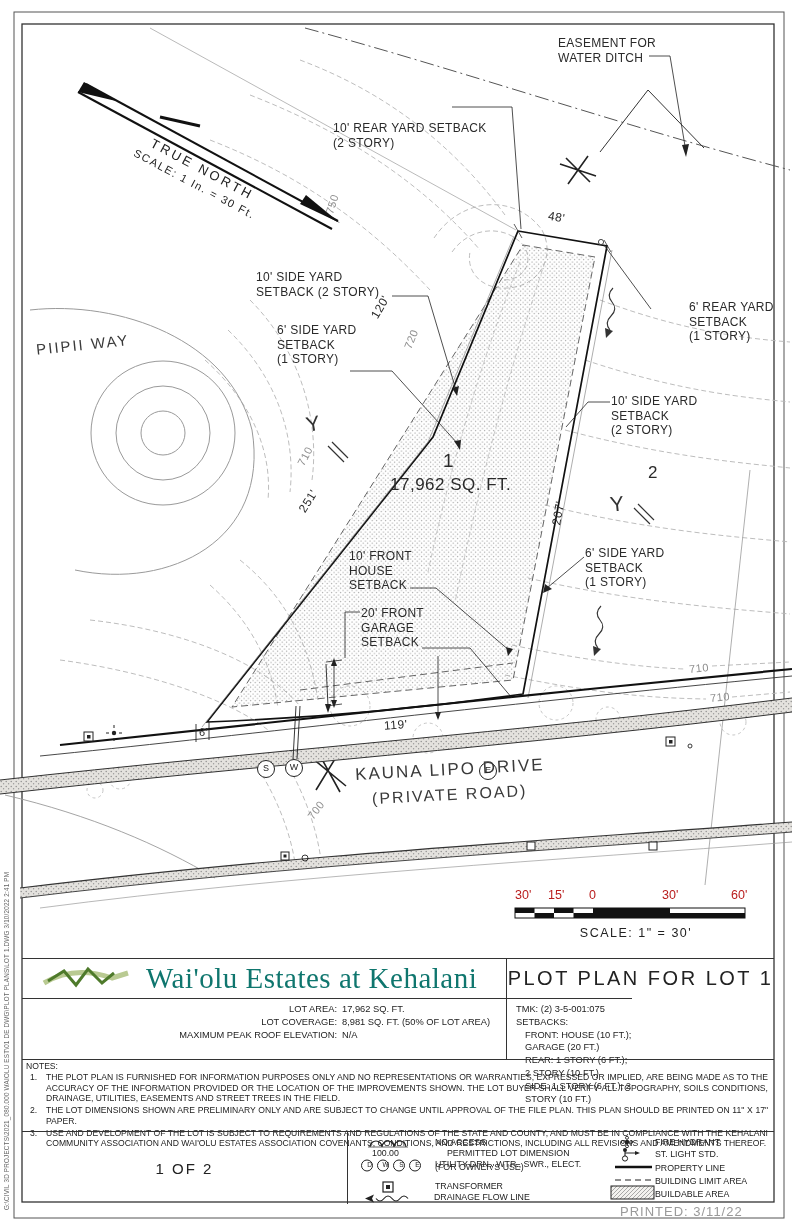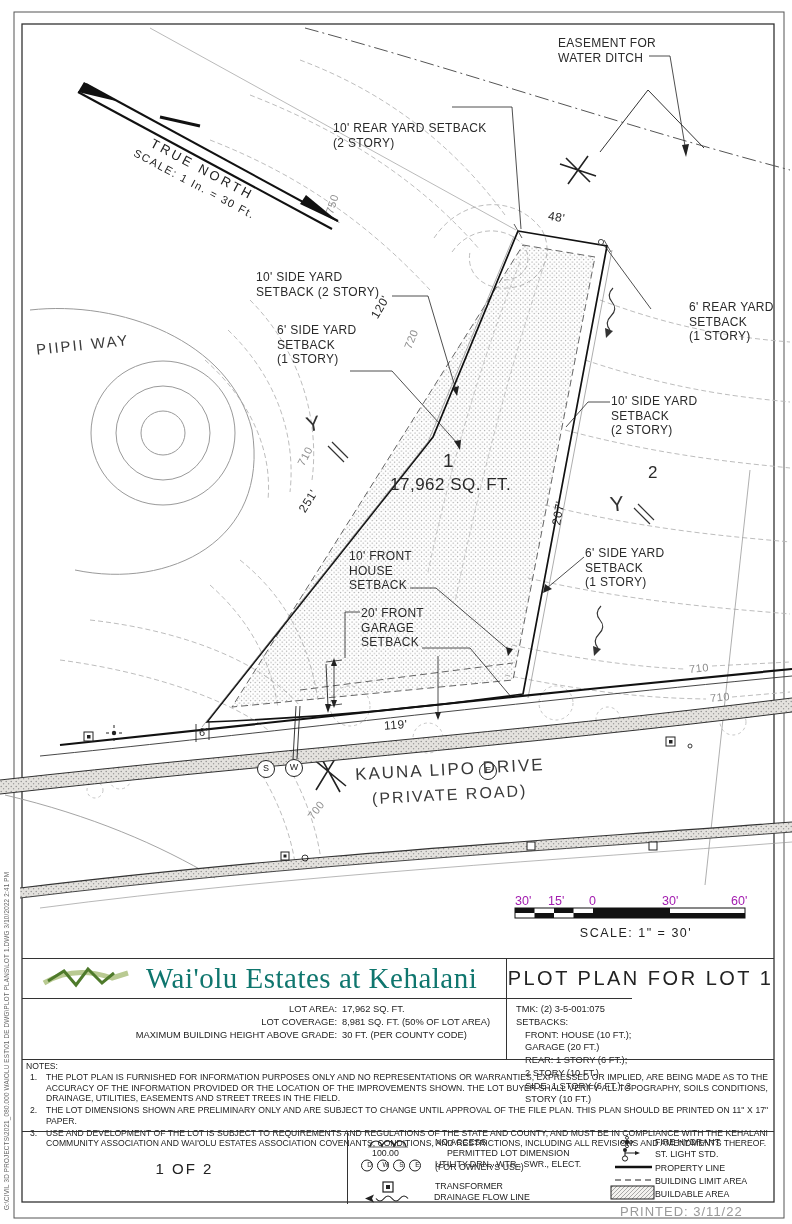--- a/index.html
+++ b/index.html
@@ -36,21 +36,21 @@
   .sheetno-cell{position:absolute;left:0;top:0;width:326px;height:72px;display:flex;align-items:center;justify-content:center;
                 border-right:1px solid #333;box-sizing:border-box;font-size:15px;letter-spacing:2px;}
   .legend{position:absolute;left:326px;top:0;width:426px;height:72px;font-size:8.8px;}
   .leg-row{position:absolute;white-space:nowrap;}
   .leg-sym{position:absolute;}
   .printed{position:absolute;left:620px;top:1204px;font-size:13px;color:#9a9a9a;letter-spacing:1px;}
   .sidepath{position:absolute;left:3px;top:1025px;height:185px;writing-mode:vertical-rl;transform:rotate(180deg);
             font-size:6.3px;color:#666;letter-spacing:.2px;white-space:nowrap;}
   
   .scalebar{position:absolute;left:505px;top:886px;width:262px;height:62px;}
-  .sb-num{position:absolute;top:8px;font-size:12.5px;color:#a21caf;}
+  .sb-num{position:absolute;top:2px;font-size:12.5px;color:#b91c1c;}
   .sb-label{position:absolute;top:40px;left:0;width:262px;text-align:center;font-size:12.5px;letter-spacing:1.5px;}
   .north-text{position:absolute;left:122px;top:118px;transform:rotate(28deg);transform-origin:left top;text-align:center;width:190px;}
   .north-text .tn{font-size:13px;letter-spacing:3px;color:#222;}
   .north-text .sc{font-size:11px;letter-spacing:1.5px;color:#222;margin-top:3px;}
 </style>
 </head>
 <body>
 
 <div id="sheet">
 
@@ -325,22 +325,22 @@
       <div class="site-table">
         <div class="site-row">
           <span class="sl">LOT AREA:</span>
           <span class="sv">17,962 SQ. FT.</span>
         </div>
         <div class="site-row">
           <span class="sl">LOT COVERAGE:</span>
           <span class="sv">8,981 SQ. FT. (50% OF LOT AREA)</span>
         </div>
         <div class="site-row">
-          <span class="sl">MAXIMUM BUILDING HEIGHT ABOVE GRADE:</span>
-          <span class="sv">30 FT. (PER COUNTY CODE)</span>
+          <span class="sl">MAXIMUM PEAK ROOF ELEVATION:</span>
+          <span class="sv">N/A</span>
         </div>
       </div>
       <div class="parcel">
         <div>TMK: (2) 3-5-001:075</div>
         <div>SETBACKS:</div>
         <div class="ind">FRONT: HOUSE (10 FT.); GARAGE (20 FT.)</div>
         <div class="ind">REAR: 1 STORY (6 FT.); 2 STORY (10 FT.)</div>
         <div class="ind">SIDE: 1 STORY (6 FT.); 2 STORY (10 FT.)</div>
       </div>
     </div>

